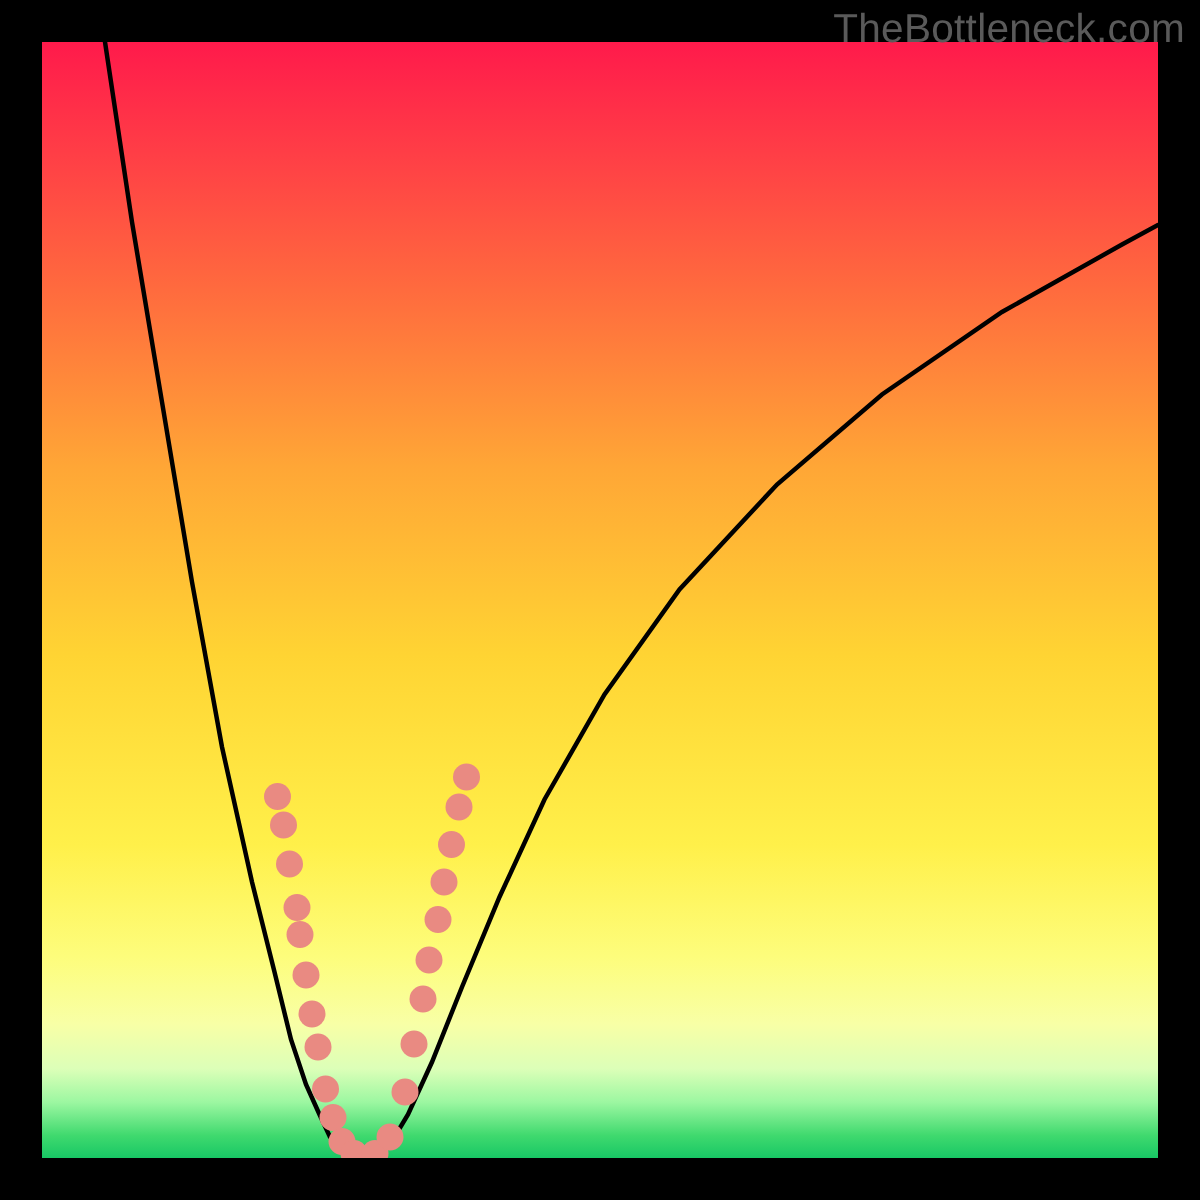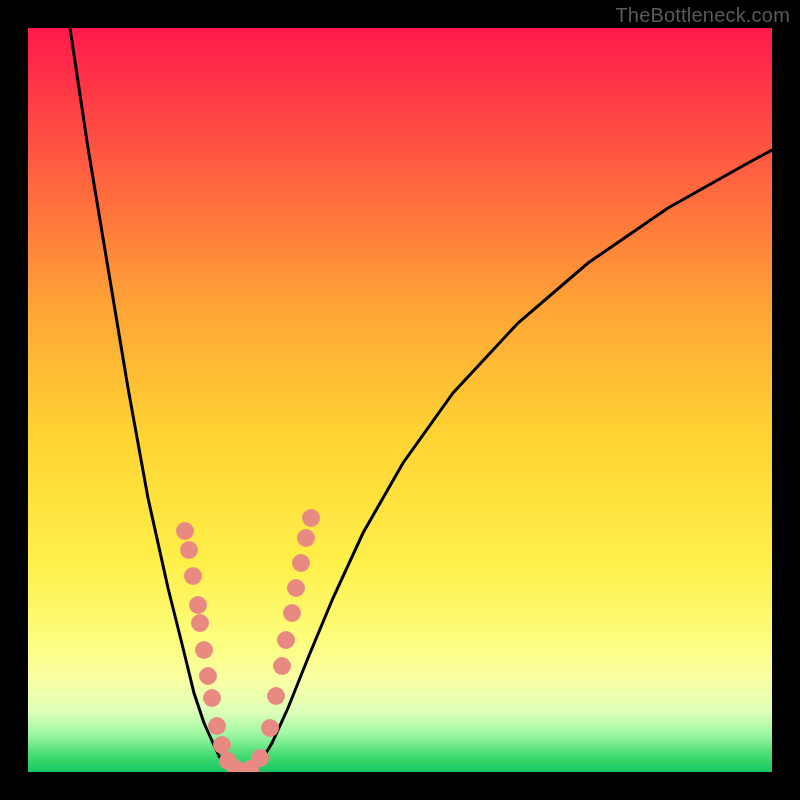--- a/index.html
+++ b/index.html
@@ -44,21 +44,21 @@
     top: 0;
     width: 744px;
     height: 744px;
     pointer-events: none;
   }
   .watermark {
     position: absolute;
     top: 4px;
     right: 10px;
     color: #5a5a5a;
-    font-size: 20px;
+    font-size: 27px;
     font-weight: 500;
     letter-spacing: 0.2px;
     user-select: none;
   }
 </style>
 </head>
 <body>
 
 <div class="frame">
   <div class="plot">

